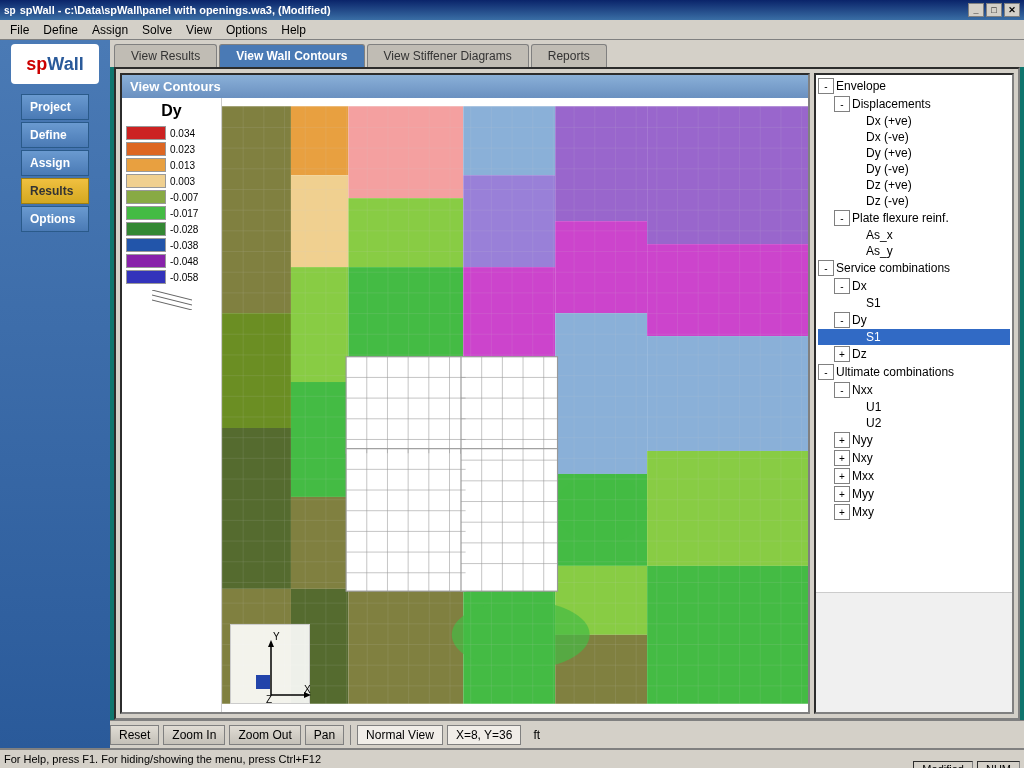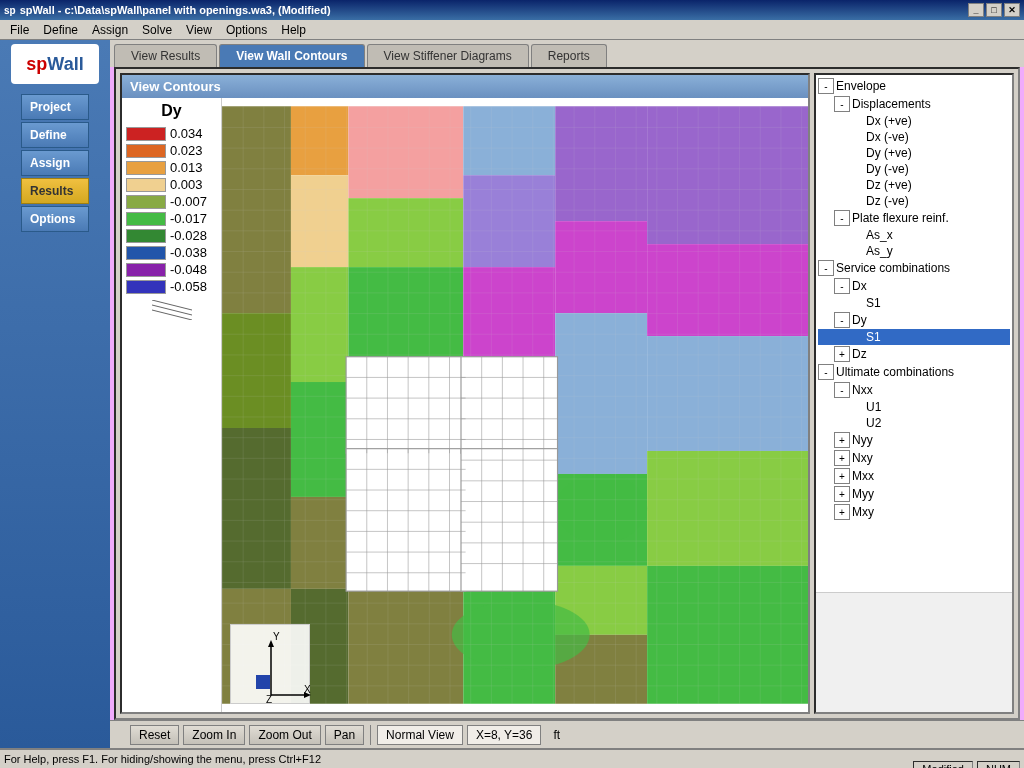--- a/index.html
+++ b/index.html
@@ -88,21 +88,21 @@
     }
     .sidebar-btn.active {
       background: linear-gradient(to bottom, #f0c040, #d4a820);
       color: #333;
       border: 1px solid #a08010;
     }
 
     
     #content-area {
       flex: 1;
-      background: #f0abfc;
+      background: #0f766e;
       display: flex;
       flex-direction: column;
     }
 
     
     #tabs {
       display: flex;
       background: #d4d0c8;
       padding: 4px 4px 0;
       gap: 2px;
@@ -186,21 +186,21 @@
       align-items: center;
       gap: 4px;
       font-size: 11px;
     }
     .legend-color {
       width: 40px;
       height: 14px;
       border: 1px solid #999;
     }
     .legend-value {
-      font-size: 13px;
+      font-size: 10px;
       min-width: 40px;
     }
     #legend-hatching {
       margin-top: 4px;
       text-align: center;
     }
 
     
     #viz-area {
       flex: 1;
@@ -270,21 +270,21 @@
       background: #f0f0f0;
     }
 
     
     #bottom-toolbar {
       height: 28px;
       background: #d4d0c8;
       border-top: 1px solid #808080;
       display: flex;
       align-items: center;
-      padding: 2px 20px;
+      padding: 2px 0;
       gap: 4px;
     }
     .toolbar-btn {
       padding: 2px 8px;
       background: linear-gradient(to bottom, #e0dcd4, #c4c0b8);
       border: 1px solid #808080;
       cursor: pointer;
       font-size: 12px;
     }
     .toolbar-sep { width: 1px; height: 20px; background: #808080; margin: 0 2px; }

